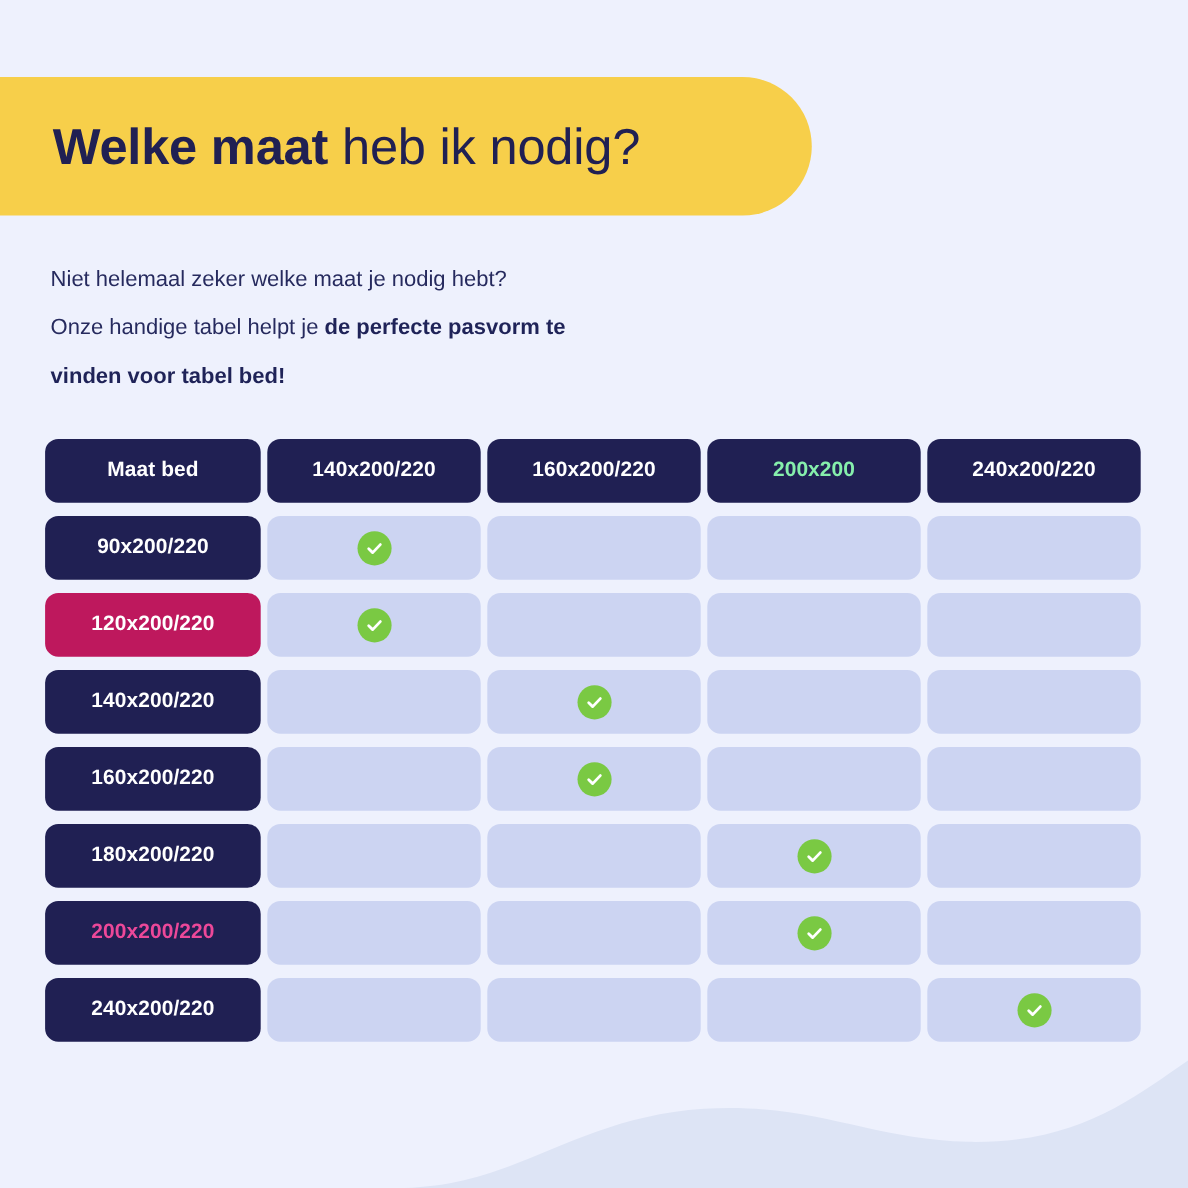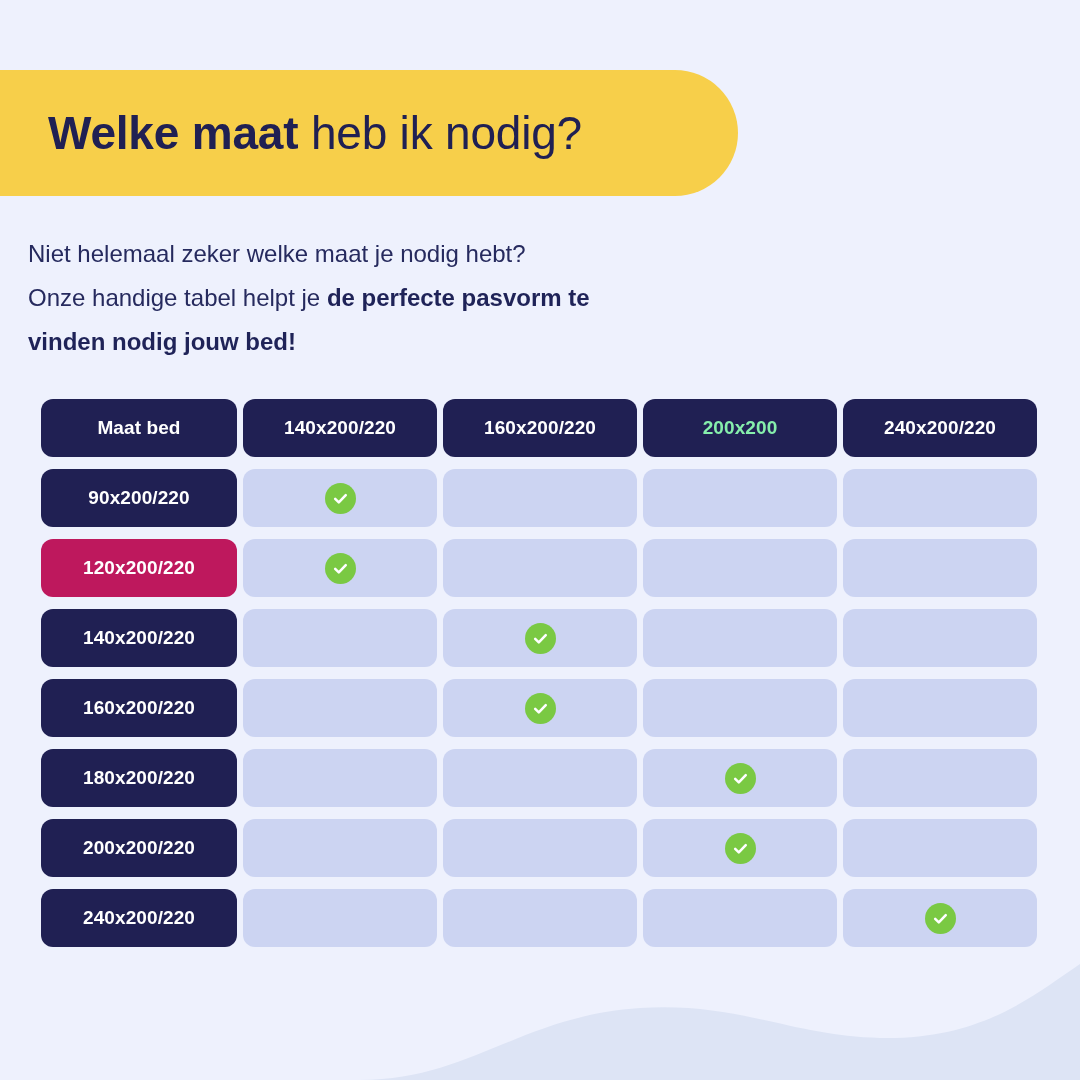--- a/index.html
+++ b/index.html
@@ -60,25 +60,25 @@
   .banner-title .strong {
     font-weight: 700;
   }
   .banner-title .light {
     font-weight: 400;
   }
 
   
   .intro {
     position: absolute;
-    left: 28px;
+    left: 46px;
     top: 232px;
     width: 940px;
     color: #262a5e;
-    font-size: 24px;
+    font-size: 20px;
     line-height: 44px;
     z-index: 2;
   }
   .intro .b {
     font-weight: 700;
     color: #1f2358;
   }
 
   
   .table {
@@ -141,21 +141,21 @@
 
   <div class="banner" style="background: rgb(247, 207, 74);">
     <div class="banner-title" style="color: rgb(32, 32, 83);">
       <span class="strong">Welke maat</span><span class="light"> heb ik nodig?</span>
     </div>
   </div>
 
   <div class="intro">
     <span>Niet helemaal zeker welke maat je nodig hebt?</span><br>
     <span>Onze handige tabel helpt je </span><span class="b">de perfecte pasvorm te</span><br>
-    <span class="b">vinden nodig jouw bed!</span>
+    <span class="b">vinden voor tabel bed!</span>
   </div>
 
   <div class="table" id="size-table">
       <div class="trow">
         <div class="cell dark col-label" style="background: rgb(32, 32, 83); color: rgb(255, 255, 255);">
           <span>Maat bed</span>
         </div>
         <div class="cell dark col-data" style="background: rgb(32, 32, 83); color: rgb(255, 255, 255);">
           <span>140x200/220</span>
         </div>
@@ -238,21 +238,21 @@
         <div class="cell light col-data" style="background: rgb(204, 212, 242);">
           <span class="check" style="background: rgb(122, 201, 67);">
             <svg width="17" height="17" viewBox="0 0 24 24" aria-hidden="true">
               <path d="M4.5 12.6 L9.6 17.5 L19.4 7.2" fill="none" stroke="#ffffff" stroke-width="3.6" stroke-linecap="round" stroke-linejoin="round"></path>
             </svg>
           </span>
         </div>
         <div class="cell light col-data" style="background: rgb(204, 212, 242);"></div>
       </div>
       <div class="trow">
-        <div class="cell dark col-label" style="background: rgb(32, 32, 83); color: #ffffff;">
+        <div class="cell dark col-label" style="background: rgb(32, 32, 83); color: #ec4899;">
           <span>200x200/220</span>
         </div>
         <div class="cell light col-data" style="background: rgb(204, 212, 242);"></div>
         <div class="cell light col-data" style="background: rgb(204, 212, 242);"></div>
         <div class="cell light col-data" style="background: rgb(204, 212, 242);">
           <span class="check" style="background: rgb(122, 201, 67);">
             <svg width="17" height="17" viewBox="0 0 24 24" aria-hidden="true">
               <path d="M4.5 12.6 L9.6 17.5 L19.4 7.2" fill="none" stroke="#ffffff" stroke-width="3.6" stroke-linecap="round" stroke-linejoin="round"></path>
             </svg>
           </span>

